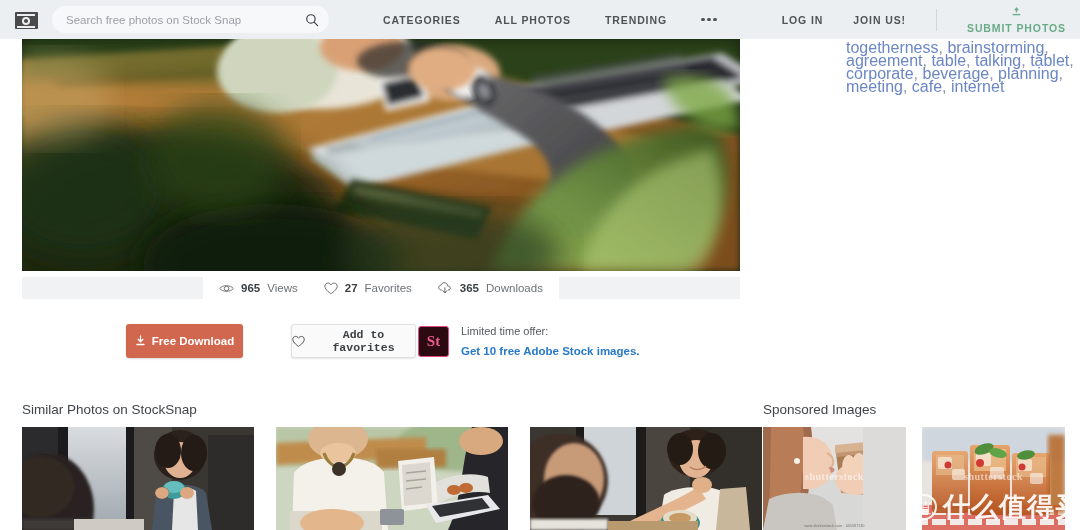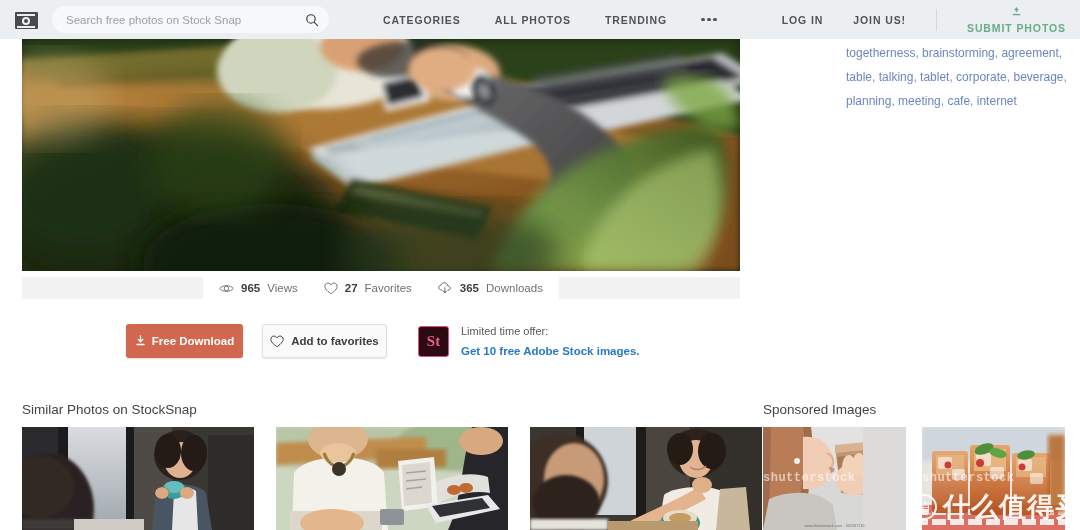--- a/index.html
+++ b/index.html
@@ -101,39 +101,40 @@
     background: #ffffff;
   }
   .stat { display: flex; align-items: center; gap: 7px; white-space: nowrap; }
   .stat .num { font-size: 11.5px; font-weight: bold; color: #3c4043; }
   .stat .lbl { font-size: 11.5px; color: #6d7276; }
   .stat svg { display: block; }
 
   
   .btn-row {
     position: absolute; left: 126px; top: 324px;
-    display: flex; align-items: center; gap: 19px;
+    display: flex; align-items: center; 
   }
   .btn-download {
     width: 117px; height: 34px; border: none; border-radius: 3px;
     background: #d2674f; color: #ffffff;
     font-family: "Liberation Sans", sans-serif;
     font-size: 11.5px; font-weight: bold;
     display: flex; align-items: center; justify-content: center; gap: 6px;
     cursor: pointer;
     box-shadow: 0 1px 2px rgba(0,0,0,0.15);
   }
   .btn-fav {
     width: 125px; height: 34px; border-radius: 3px;
     background: #fafafa; border: 1px solid #e0e0e0;
-    color: #3c4043; font-family: Liberation Sans, sans-serif;
+    color: #3c4043; font-family: Liberation Mono, monospace;
     font-size: 11.5px; font-weight: bold;
     display: flex; align-items: center; justify-content: center; gap: 7px;
     cursor: pointer;
     box-shadow: 0 1px 2px rgba(0,0,0,0.10);
+    margin-left: 48px;
   }
 
   
   .adobe-ad {
     position: absolute; left: 418px; top: 325px;
     display: flex; align-items: center; gap: 12px;
   }
   .st-logo {
     width: 31px; height: 31px; border-radius: 3px;
     background: #2b0a12; border: 1.5px solid #e4487f;
@@ -170,24 +171,24 @@
     position: absolute; left: 763px; top: 427px;
     display: flex; gap: 16px;
   }
   .spons-item {
     width: 143px; height: 103px; overflow: hidden; position: relative;
     background: #ddd; cursor: pointer;
   }
   .spons-item svg { display: block; width: 143px; height: 103px; }
   .ss-wm {
     position: absolute; left: 0; right: 0; top: 44px;
-    text-align: left;
-    font-size: 12px; font-weight: bold; letter-spacing: 0.5px;
+    text-align: center;
+    font-size: 10px; font-weight: bold; letter-spacing: 0.5px;
     color: rgba(255,255,255,0.58);
-    font-family: Liberation Mono, monospace;
+    font-family: Liberation Serif, serif;
     pointer-events: none;
   }
   .ss-url {
     position: absolute; left: 0; right: 0; bottom: 2px;
     text-align: center; font-size: 3.4px; color: rgba(70,70,70,0.75);
     letter-spacing: 0.2px; pointer-events: none;
   }
   .zdm-wm {
     position: absolute; left: 148px; top: 62px;
     display: flex; align-items: center; gap: 6px;
@@ -202,21 +203,21 @@
   .zdm-text {
     font-size: 27px; font-weight: bold; color: rgba(255,255,255,0.92);
     letter-spacing: 1px; white-space: nowrap;
     font-family: "DejaVu Sans", sans-serif;
   }
 
   
   .tags {
     position: absolute; left: 846px; top: 41px;
     width: 228px;
-    font-size: 12px; line-height: 24px; color: #6b7fb8;
+    font-size: 16px; line-height: 13px; color: #6b7fb8;
   }
   .tags a { color: #6b86c4; text-decoration: none; }
   .tags .sep { color: #8a94a8; }
 </style>
 </head>
 <body>
 
 <div class="header">
 
   <div class="logo-wrap">

